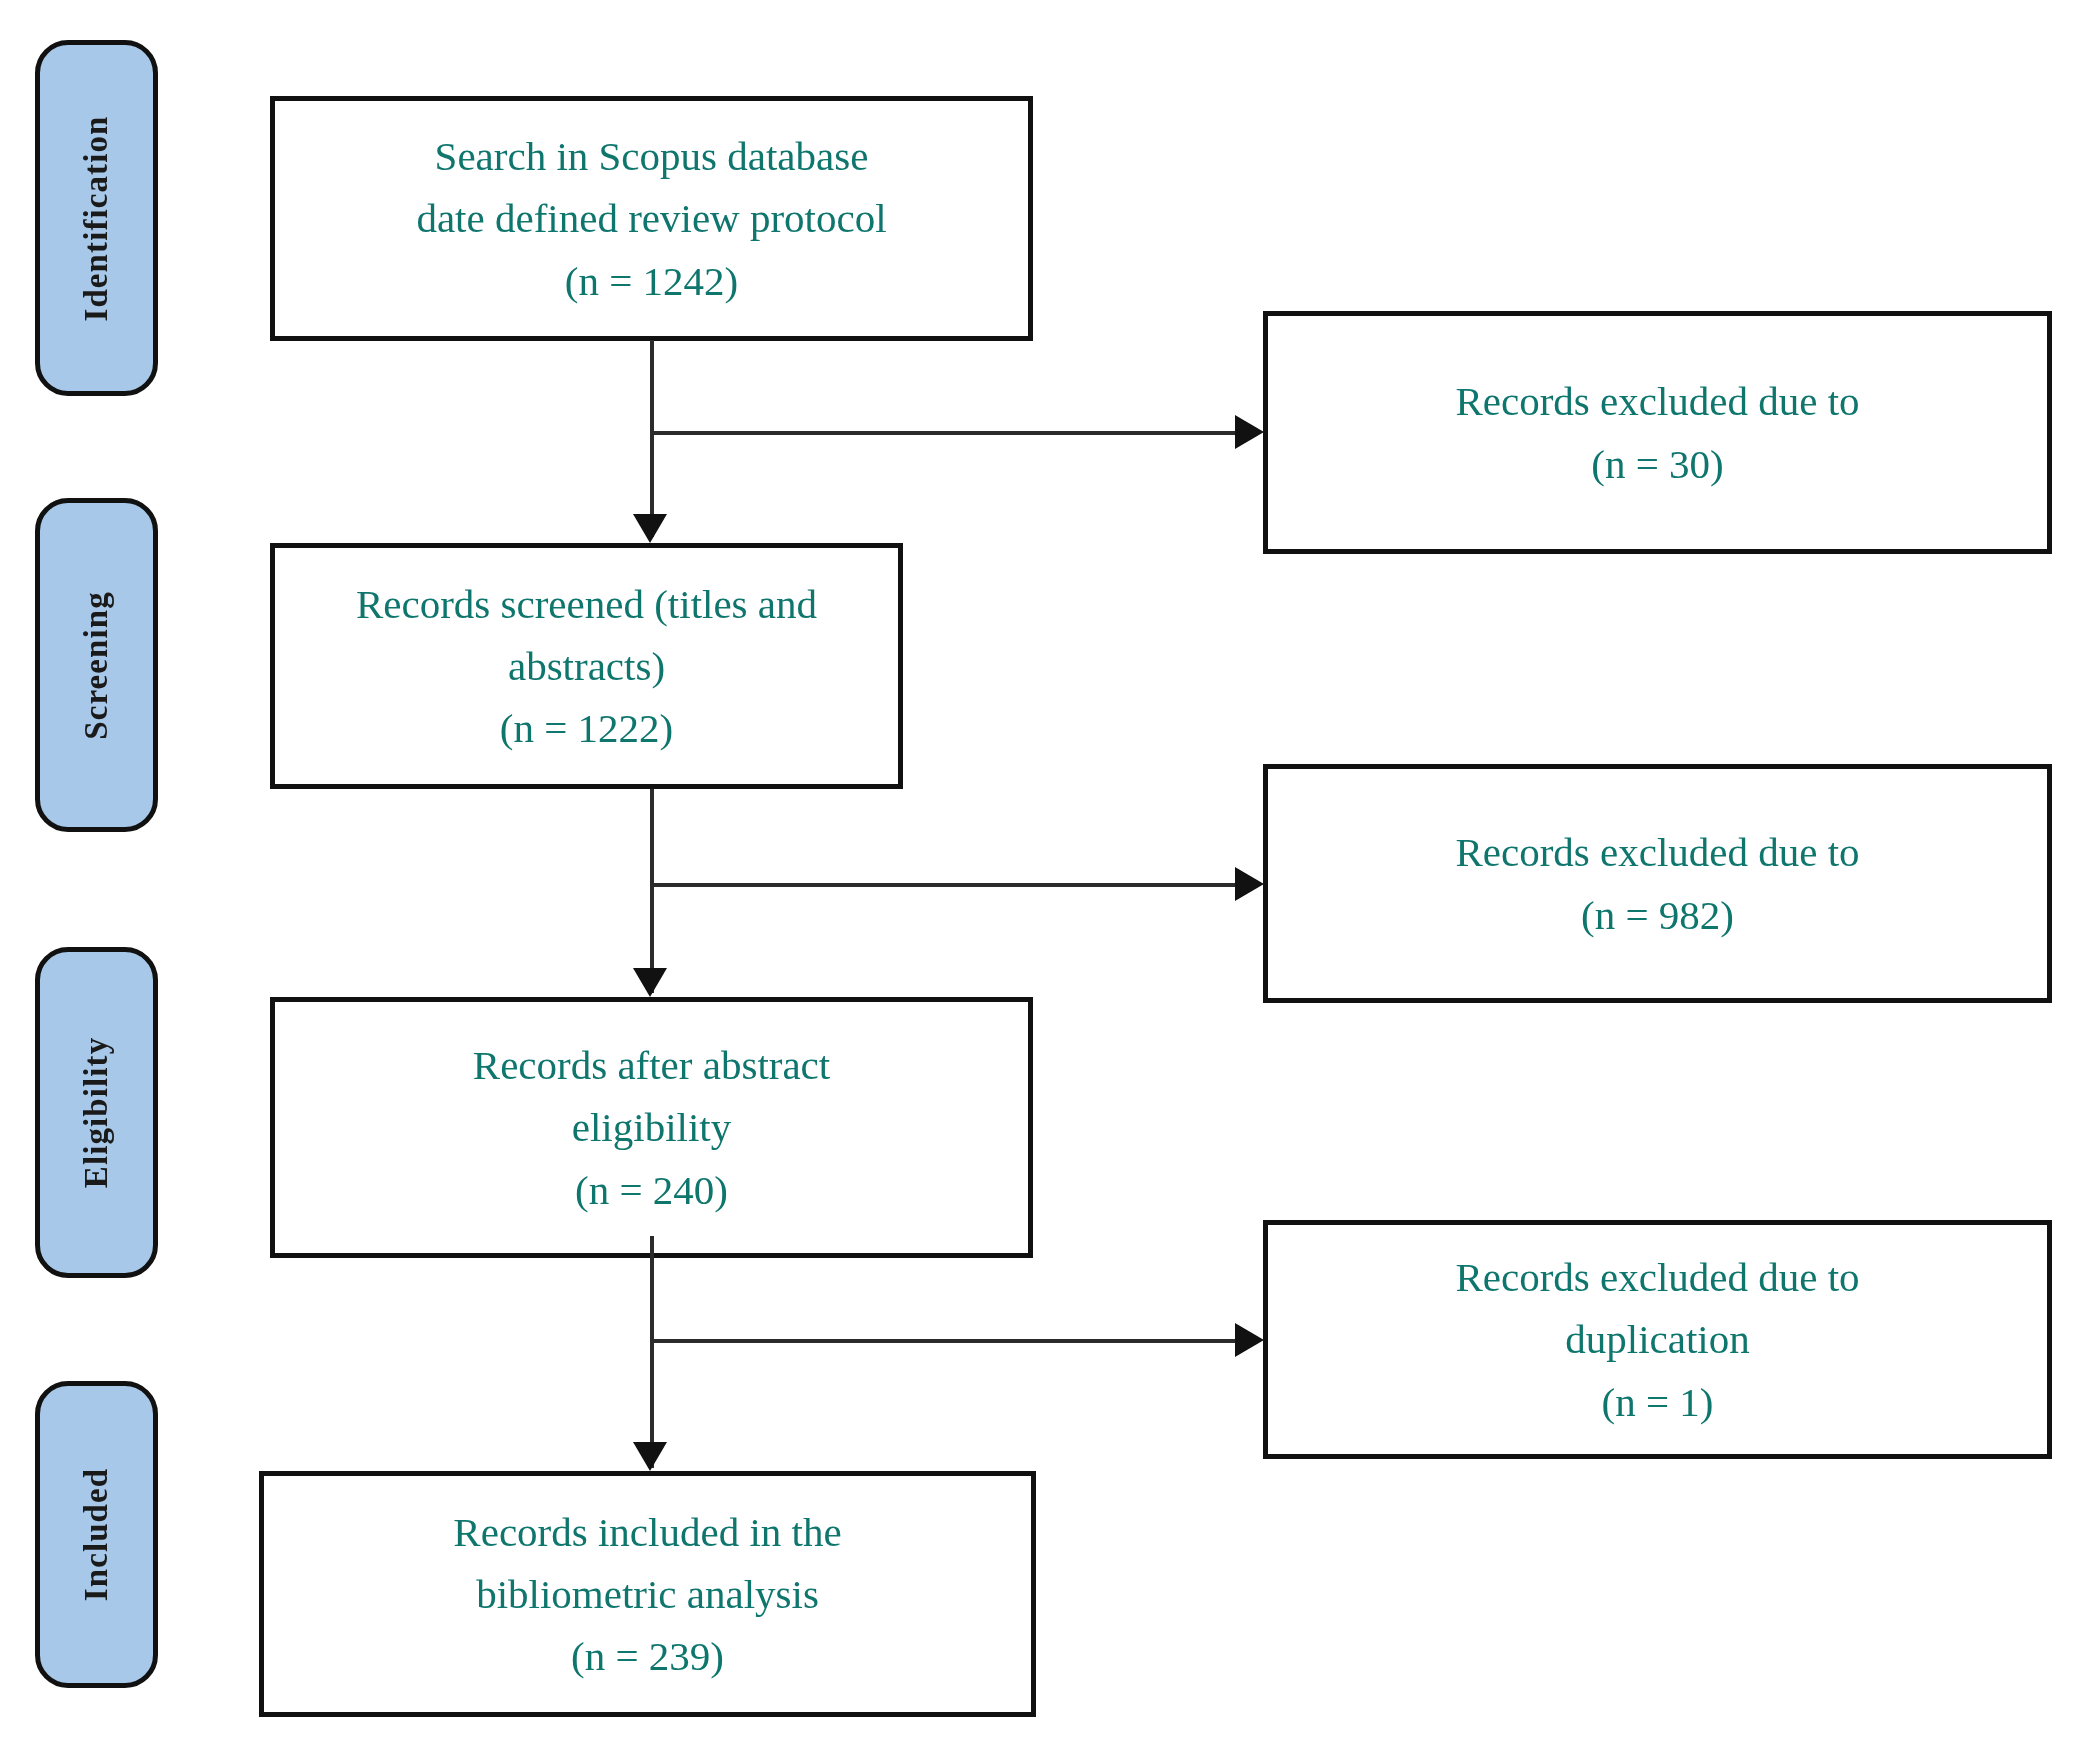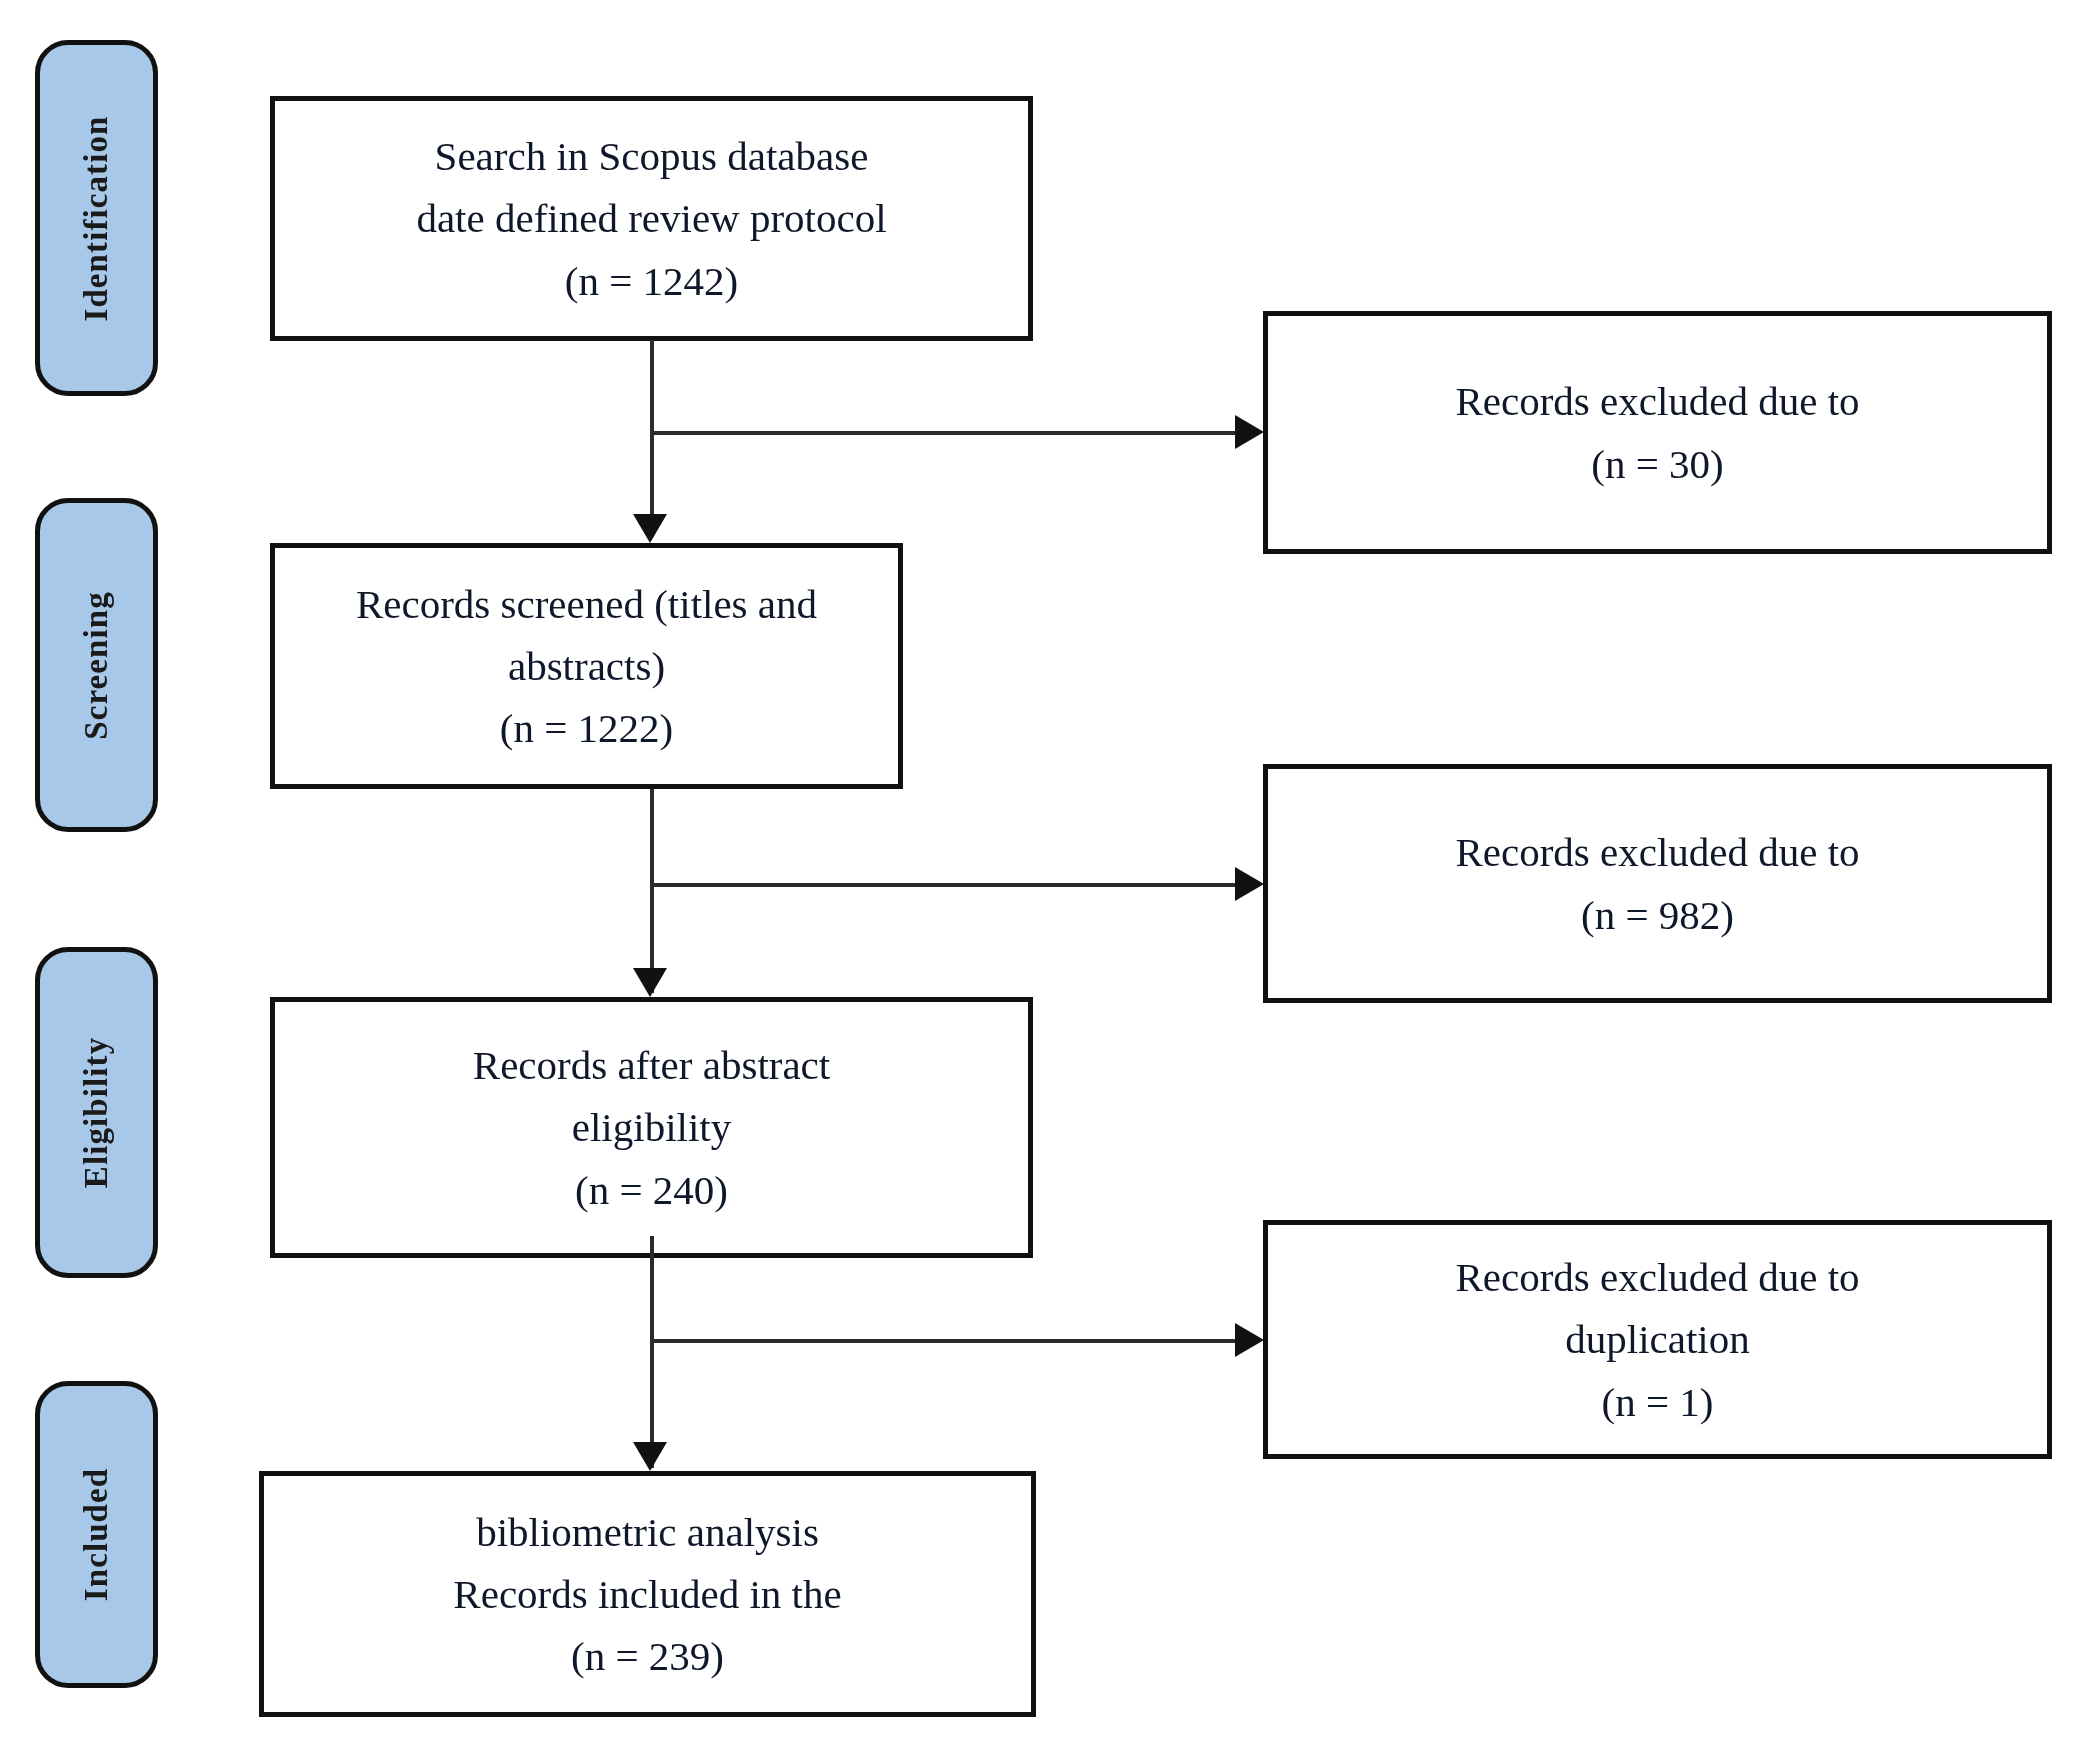--- a/index.html
+++ b/index.html
@@ -49,21 +49,21 @@
     display: flex;
     flex-direction: column;
     align-items: center;
     justify-content: center;
     padding: 7.2px 20px;
   }
   .flow-box .box-line {
     font-family: "Liberation Serif", "DejaVu Serif", serif;
     font-size: 41px;
     line-height: 1.52;
-    color: #0f172a;
+    color: #0f766e;
     text-align: center;
     white-space: nowrap;
   }
 
   
   .conn-v {
     position: absolute;
     width: 3.6px;
     background: #2b2b2b;
   }
@@ -122,22 +122,22 @@
     <div class="box-line">(n = 1222)</div>
   </div>
 
   <div class="flow-box" style="left:270px; top:997px; width:763px; height:261px;">
     <div class="box-line">Records after abstract</div>
     <div class="box-line">eligibility</div>
     <div class="box-line">(n = 240)</div>
   </div>
 
   <div class="flow-box" style="left:259px; top:1471px; width:777px; height:246px;">
+    <div class="box-line">Records included in the</div>
     <div class="box-line">bibliometric analysis</div>
-    <div class="box-line">Records included in the</div>
     <div class="box-line">(n = 239)</div>
   </div>
 
   <div class="flow-box" style="left:1263px; top:311px; width:789px; height:243px;">
     <div class="box-line">Records excluded due to</div>
     <div class="box-line">(n = 30)</div>
   </div>
 
   <div class="flow-box" style="left:1263px; top:764px; width:789px; height:239px;">
     <div class="box-line">Records excluded due to</div>

